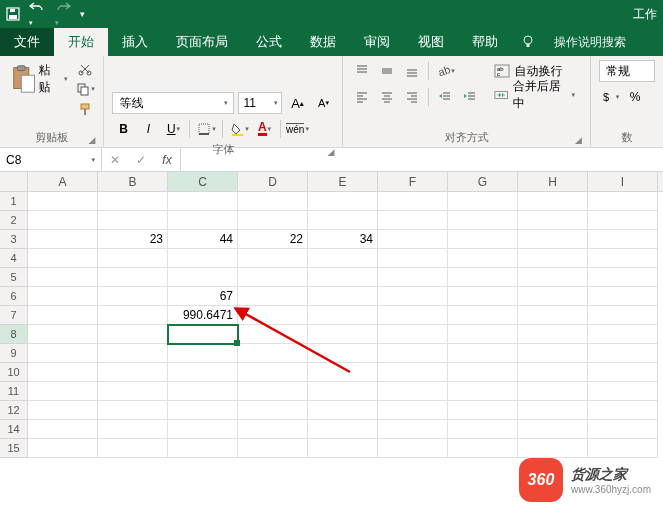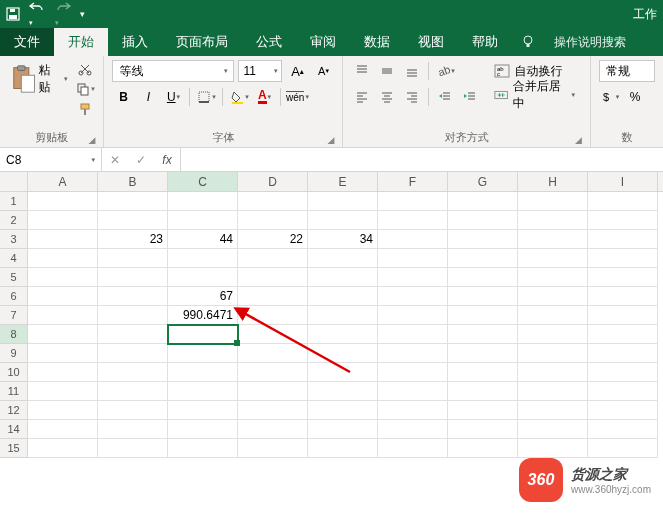--- a/index.html
+++ b/index.html
@@ -17,21 +17,21 @@
 .ribbon { height: 92px; background: #f3f2f1; border-bottom: 1px solid #d6d6d6; display: flex; }
 .group { border-right: 1px solid #d6d6d6; padding: 4px 8px 2px; display: flex; flex-direction: column; justify-content: space-between; }
 .group-label { text-align: center; font-size: 11px; color: #666; padding-top: 2px; position: relative; }
 .group-label .launcher { position: absolute; right: 0; bottom: 0; font-size: 9px; color: #888; cursor: pointer; }
 
 .clip-area { display: flex; gap: 6px; align-items: flex-start; }
 .paste-btn { display: flex; flex-direction: row; align-items: center; gap: 2px; cursor: pointer; padding: 2px; }
 .small-btns { display: flex; flex-direction: column; gap: 2px; }
 .small-btn { width: 20px; height: 18px; display: flex; align-items: center; justify-content: center; cursor: pointer; }
 
-.font-top { display: flex; gap: 4px; align-items: center; margin-bottom: 4px; }
+.font-top { display: flex; gap: 4px; align-items: center; margin-bottom: 4px; margin-top: 32px; }
 .font-name { width: 122px; height: 22px; border: 1px solid #c8c8c8; background: #fff; display: flex; align-items: center; padding: 0 6px; font-size: 12px; justify-content: space-between; }
 .font-size { width: 44px; height: 22px; border: 1px solid #c8c8c8; background: #fff; display: flex; align-items: center; padding: 0 4px; justify-content: space-between; }
 .btn-row { display: flex; gap: 3px; align-items: center; }
 .rb { width: 22px; height: 22px; display: flex; align-items: center; justify-content: center; cursor: pointer; border: 1px solid transparent; }
 .dd { font-size: 7px; color: #666; margin-left: 1px; }
 .align-right-col { display: flex; flex-direction: column; gap: 2px; margin-left: 6px; }
 .align-wide { display: flex; align-items: center; gap: 4px; padding: 0 6px; height: 22px; cursor: pointer; border: 1px solid transparent; }
 
 .numfmt-sel { width: 56px; height: 22px; border: 1px solid #c8c8c8; background: #fff; display: flex; align-items: center; padding: 0 6px; justify-content: space-between; }
 
@@ -86,22 +86,22 @@
   </div>
   <div class="doc-title">工作</div>
 </div>
 
 <div class="tabs">
   <div class="tab" style="background:#094a2b">文件</div>
   <div class="tab active">开始</div>
   <div class="tab">插入</div>
   <div class="tab">页面布局</div>
   <div class="tab">公式</div>
+  <div class="tab">数据</div>
   <div class="tab">审阅</div>
-  <div class="tab">数据</div>
   <div class="tab">视图</div>
   <div class="tab">帮助</div>
   <div class="tell-me">
     <span>
         <svg width="12" height="14" viewBox="0 0 12 14">
           <circle cx="6" cy="5" r="4" fill="none" stroke="#fff"></circle>
           <rect x="4.5" y="9" width="3" height="3" fill="#fff"></rect>
         </svg>
       </span>
     <span>操作说明搜索</span>

